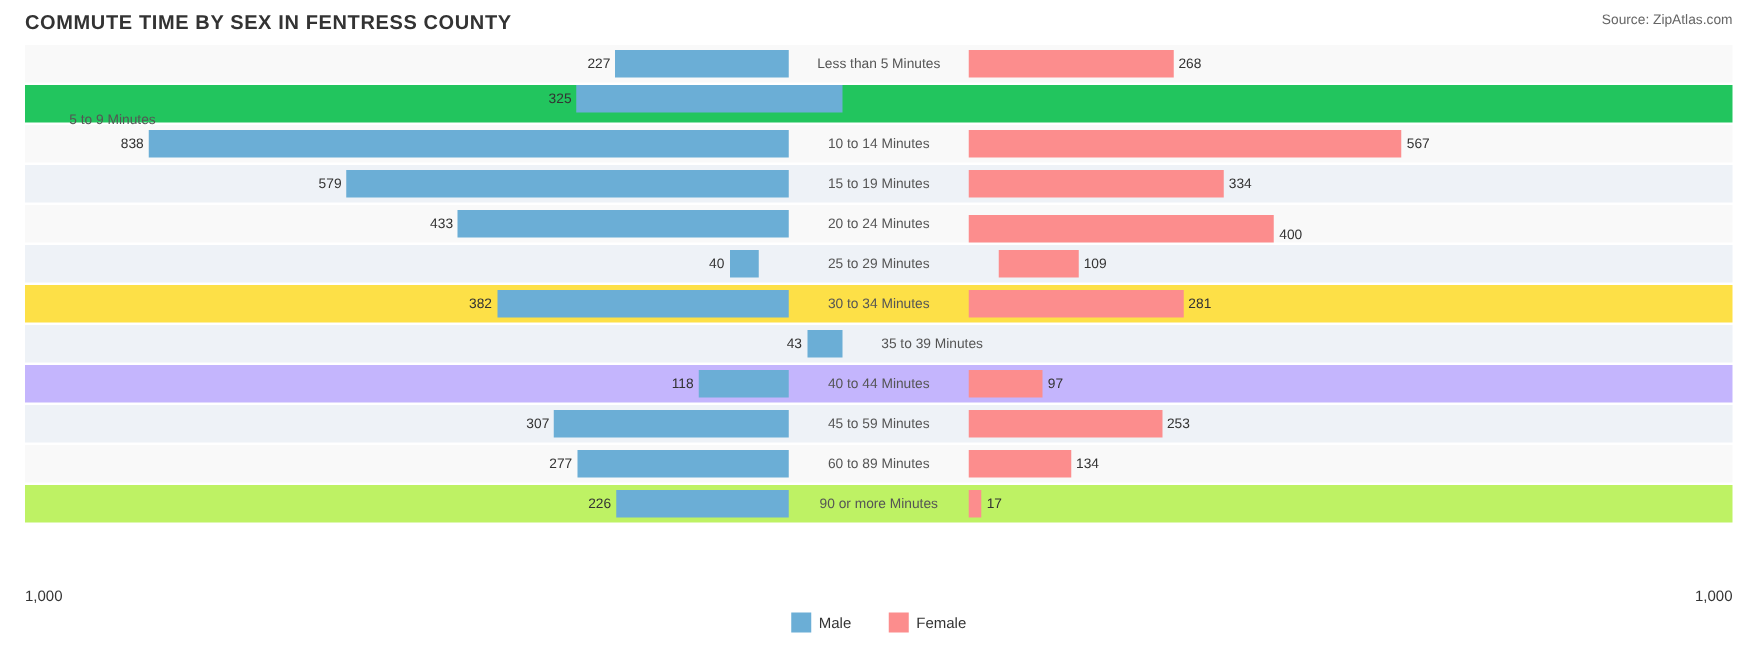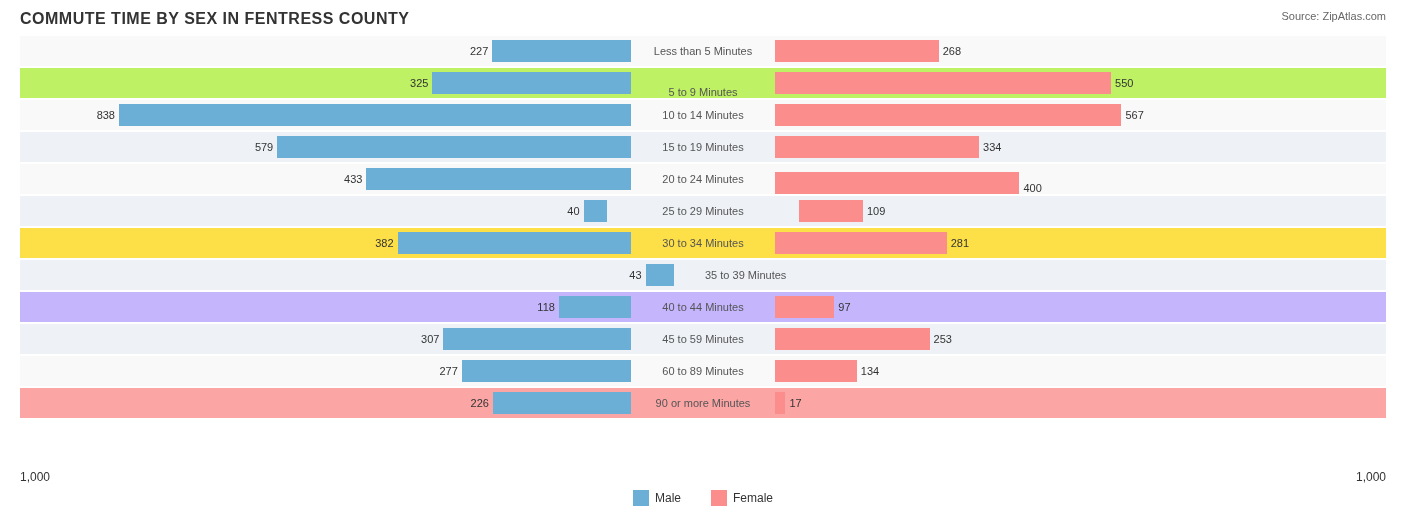--- a/index.html
+++ b/index.html
@@ -112,21 +112,21 @@
         <div style="display: flex; align-items: center; justify-content: flex-end; width: 48%; padding-right: 2px; height: 100%;">
           <span class="bar-value-left" style="font-size: 11px; color: rgb(51, 51, 51); margin-right: 4px; white-space: nowrap; min-width: 30px; text-align: right;">227</span>
           <div class="male-bar" style="background: rgb(107, 174, 214); height: 22px; width: 22.7%; max-width: 100%;"></div>
         </div>
         <div style="width: 4%; min-width: 140px; text-align: center; font-size: 11px; color: rgb(85, 85, 85); white-space: nowrap; flex-shrink: 0; z-index: 2;">Less than 5 Minutes</div>
         <div style="display: flex; align-items: center; justify-content: flex-start; width: 48%; padding-left: 2px; height: 100%;">
           <div class="female-bar" style="background: rgb(252, 141, 141); height: 22px; width: 26.8%; max-width: 100%;"></div>
           <span class="bar-value-right" style="font-size: 11px; color: rgb(51, 51, 51); margin-left: 4px; white-space: nowrap; min-width: 30px;">268</span>
         </div>
       </div>
-      <div class="row-wrapper" style="display: flex; align-items: flex-end; height: 30px; margin-bottom: 2px; background: #bef264; position: relative;">
+      <div class="row-wrapper" style="display: flex; align-items: flex-start; height: 30px; margin-bottom: 2px; background: #22c55e; position: relative; flex-direction: column;">
         <div style="display: flex; align-items: center; justify-content: flex-end; width: 48%; padding-right: 2px; height: 100%;">
           <span class="bar-value-left" style="font-size: 11px; color: rgb(51, 51, 51); margin-right: 4px; white-space: nowrap; min-width: 30px; text-align: right;">325</span>
           <div class="male-bar" style="background: rgb(107, 174, 214); height: 22px; width: 32.5%; max-width: 100%;"></div>
         </div>
         <div style="width: 4%; min-width: 140px; text-align: center; font-size: 11px; color: rgb(85, 85, 85); white-space: nowrap; flex-shrink: 0; z-index: 2;">5 to 9 Minutes</div>
         <div style="display: flex; align-items: center; justify-content: flex-start; width: 48%; padding-left: 2px; height: 100%;">
           <div class="female-bar" style="background: rgb(252, 141, 141); height: 22px; width: 55%; max-width: 100%;"></div>
           <span class="bar-value-right" style="font-size: 11px; color: rgb(51, 51, 51); margin-left: 4px; white-space: nowrap; min-width: 30px;">550</span>
         </div>
       </div>
@@ -218,21 +218,21 @@
         <div style="display: flex; align-items: center; justify-content: flex-end; width: 48%; padding-right: 2px; height: 100%;">
           <span class="bar-value-left" style="font-size: 11px; color: rgb(51, 51, 51); margin-right: 4px; white-space: nowrap; min-width: 30px; text-align: right;">277</span>
           <div class="male-bar" style="background: rgb(107, 174, 214); height: 22px; width: 27.7%; max-width: 100%;"></div>
         </div>
         <div style="width: 4%; min-width: 140px; text-align: center; font-size: 11px; color: rgb(85, 85, 85); white-space: nowrap; flex-shrink: 0; z-index: 2;">60 to 89 Minutes</div>
         <div style="display: flex; align-items: center; justify-content: flex-start; width: 48%; padding-left: 2px; height: 100%;">
           <div class="female-bar" style="background: rgb(252, 141, 141); height: 22px; width: 13.4%; max-width: 100%;"></div>
           <span class="bar-value-right" style="font-size: 11px; color: rgb(51, 51, 51); margin-left: 4px; white-space: nowrap; min-width: 30px;">134</span>
         </div>
       </div>
-      <div class="row-wrapper" style="display: flex; align-items: center; height: 30px; margin-bottom: 2px; background: #fca5a5; position: relative;">
+      <div class="row-wrapper" style="display: flex; align-items: center; height: 30px; margin-bottom: 2px; background: #bef264; position: relative;">
         <div style="display: flex; align-items: center; justify-content: flex-end; width: 48%; padding-right: 2px; height: 100%;">
           <span class="bar-value-left" style="font-size: 11px; color: rgb(51, 51, 51); margin-right: 4px; white-space: nowrap; min-width: 30px; text-align: right;">226</span>
           <div class="male-bar" style="background: rgb(107, 174, 214); height: 22px; width: 22.6%; max-width: 100%;"></div>
         </div>
         <div style="width: 4%; min-width: 140px; text-align: center; font-size: 11px; color: rgb(85, 85, 85); white-space: nowrap; flex-shrink: 0; z-index: 2;">90 or more Minutes</div>
         <div style="display: flex; align-items: center; justify-content: flex-start; width: 48%; padding-left: 2px; height: 100%;">
           <div class="female-bar" style="background: rgb(252, 141, 141); height: 22px; width: 1.7%; max-width: 100%;"></div>
           <span class="bar-value-right" style="font-size: 11px; color: rgb(51, 51, 51); margin-left: 4px; white-space: nowrap; min-width: 30px;">17</span>
         </div>
       </div>

